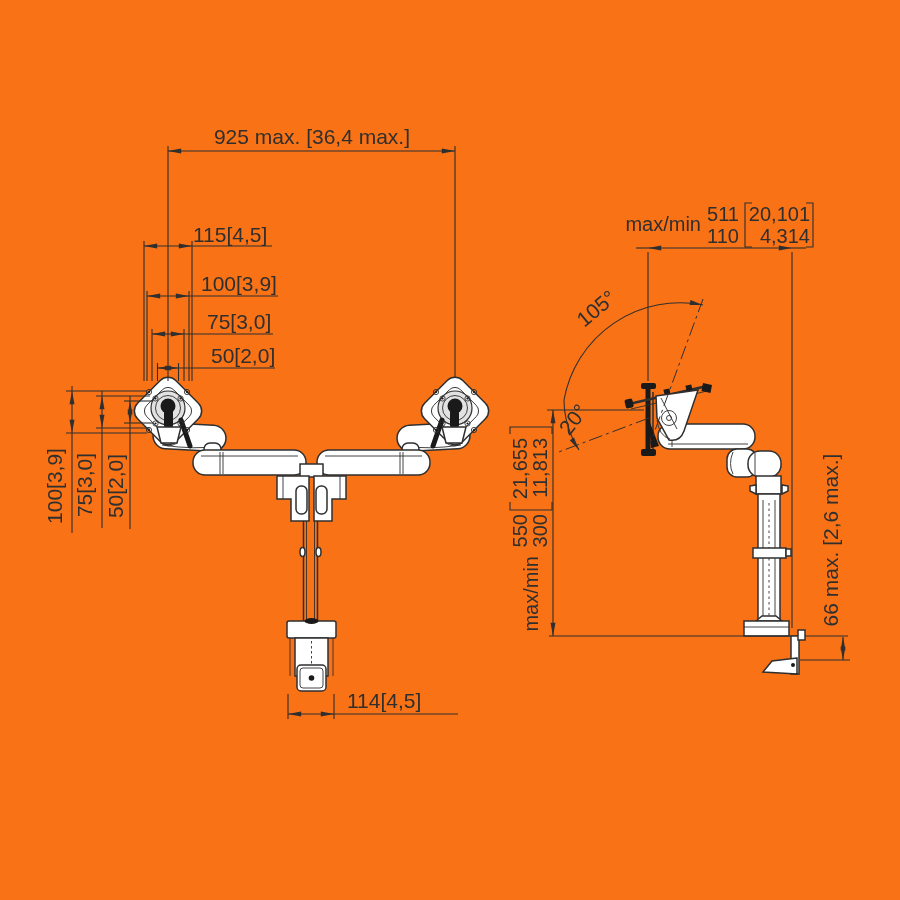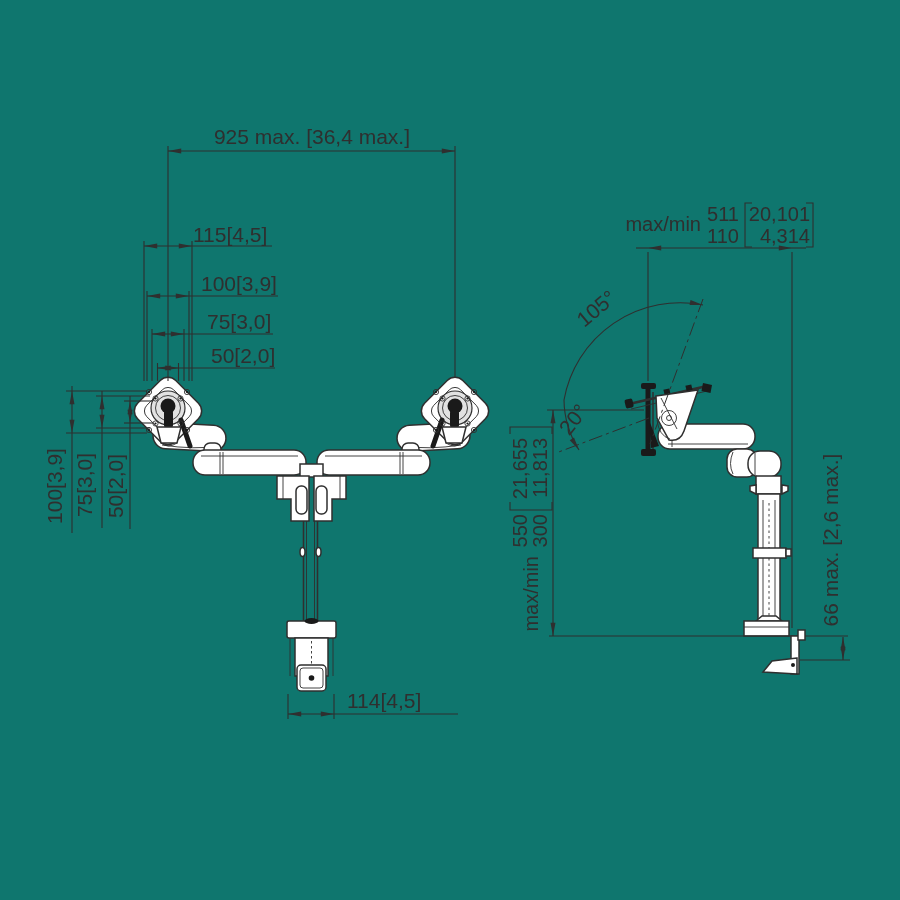--- a/index.html
+++ b/index.html
@@ -1,16 +1,16 @@
 <!DOCTYPE html>
 <html><head>
 <meta charset="utf-8">
 <style>
   html,body { margin:0; padding:0; background:#ffffff; }
-  #canvas { width:900px; height:900px; position:relative; background:#0f766e; }
+  #canvas { width:900px; height:900px; position:relative; background:#f97316; }
   svg text { font-family:"Liberation Sans", sans-serif; fill:#2f2f2f; }
   .t21 { font-size:21px; }
   .t20 { font-size:20px; }
   .dim  { stroke:#2f2f2f; stroke-width:1.1; fill:none; }
   .part { stroke:#2f2f2f; stroke-width:1.5; fill:#ffffff; }
   .thin { stroke:#2f2f2f; stroke-width:0.9; fill:none; }
   .dark { fill:#1a1a1a; stroke:none; }
   .cl   { stroke:#2f2f2f; stroke-width:1; fill:none; stroke-dasharray:14 4 3 4; }
 </style>
 </head>

